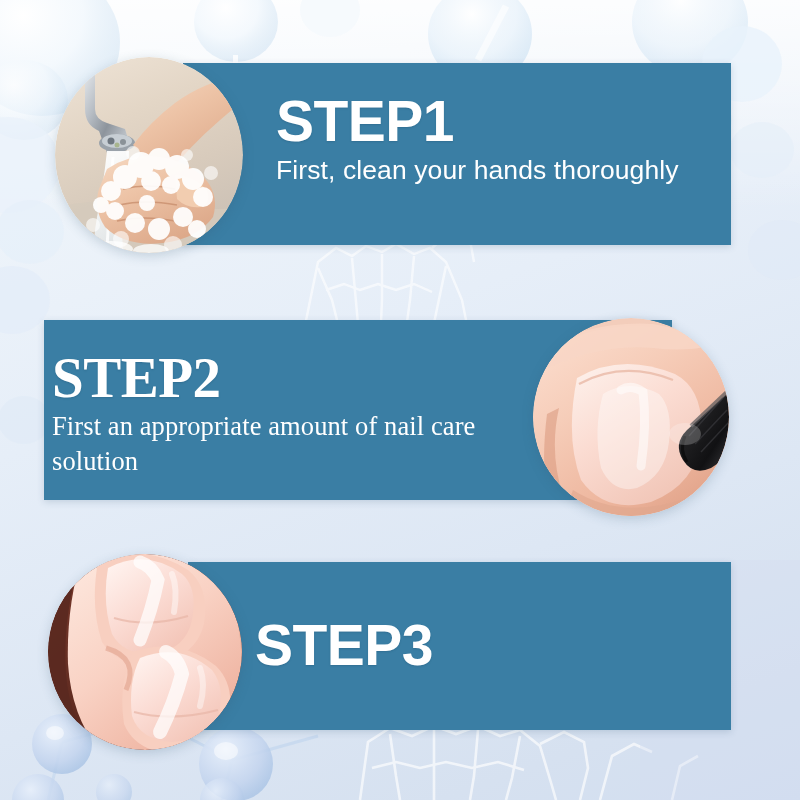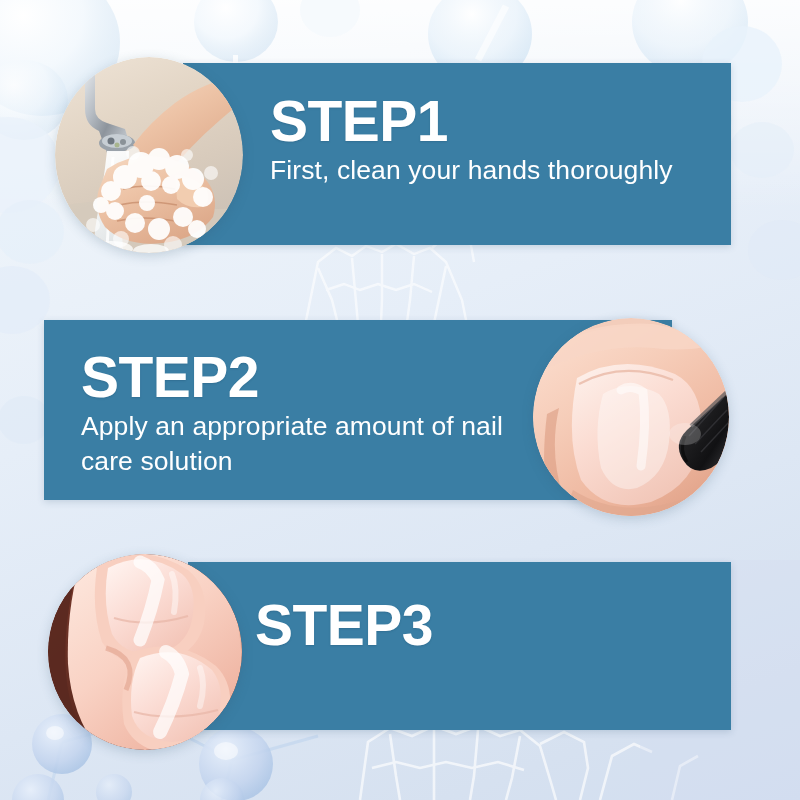--- a/index.html
+++ b/index.html
@@ -43,23 +43,23 @@
   #panel-1 { left: 183px; top: 63px;  width: 548px; height: 182px; }
   #panel-2 { left: 44px;  top: 320px; width: 628px; height: 180px; }
   #panel-3 { left: 188px; top: 562px; width: 543px; height: 168px; }
 
   
   .panel-text {
     position: absolute;
     color: #ffffff;
   }
 
-  #text-1 { left: 270px; top: 92px;  }
-  #text-2 { left: 81px;  top: 348px; }
-  #text-3 { left: 255px; top: 596px; }
+  #text-1 { left: 276px; top: 92px;  }
+  #text-2 { left: 52px;  top: 348px; font-family: Liberation Serif, serif; }
+  #text-3 { left: 255px; top: 616px; }
 
   .step-title {
     font-size: 57px;
     font-weight: bold;
     letter-spacing: -0.5px;
     line-height: 1.05;
     color: #ffffff;
     text-shadow: 0 1px 2px rgba(25, 60, 85, 0.22);
   }
 
@@ -283,21 +283,21 @@
 
 <div class="panel-text" id="text-1">
   <div class="step-title">STEP1</div>
   <div class="step-desc">First, clean your hands thoroughly</div>
 </div>
 
 <div class="step-panel" id="panel-2"></div>
 
 <div class="panel-text" id="text-2">
   <div class="step-title">STEP2</div>
-  <div class="step-desc">Apply an appropriate amount of nail care solution</div>
+  <div class="step-desc">First an appropriate amount of nail care solution</div>
 </div>
 
 <div class="photo-circle" id="photo-2">
   <svg viewBox="0 0 196 198" preserveAspectRatio="xMidYMid slice">
     <defs>
       <clipPath id="clip2">
           <ellipse cx="98" cy="99" rx="98" ry="99"></ellipse>
         </clipPath>
       <linearGradient id="skin2" x1="0.1" y1="0" x2="0.8" y2="1">
         <stop offset="0%" stop-color="#fcdfd0"></stop>

